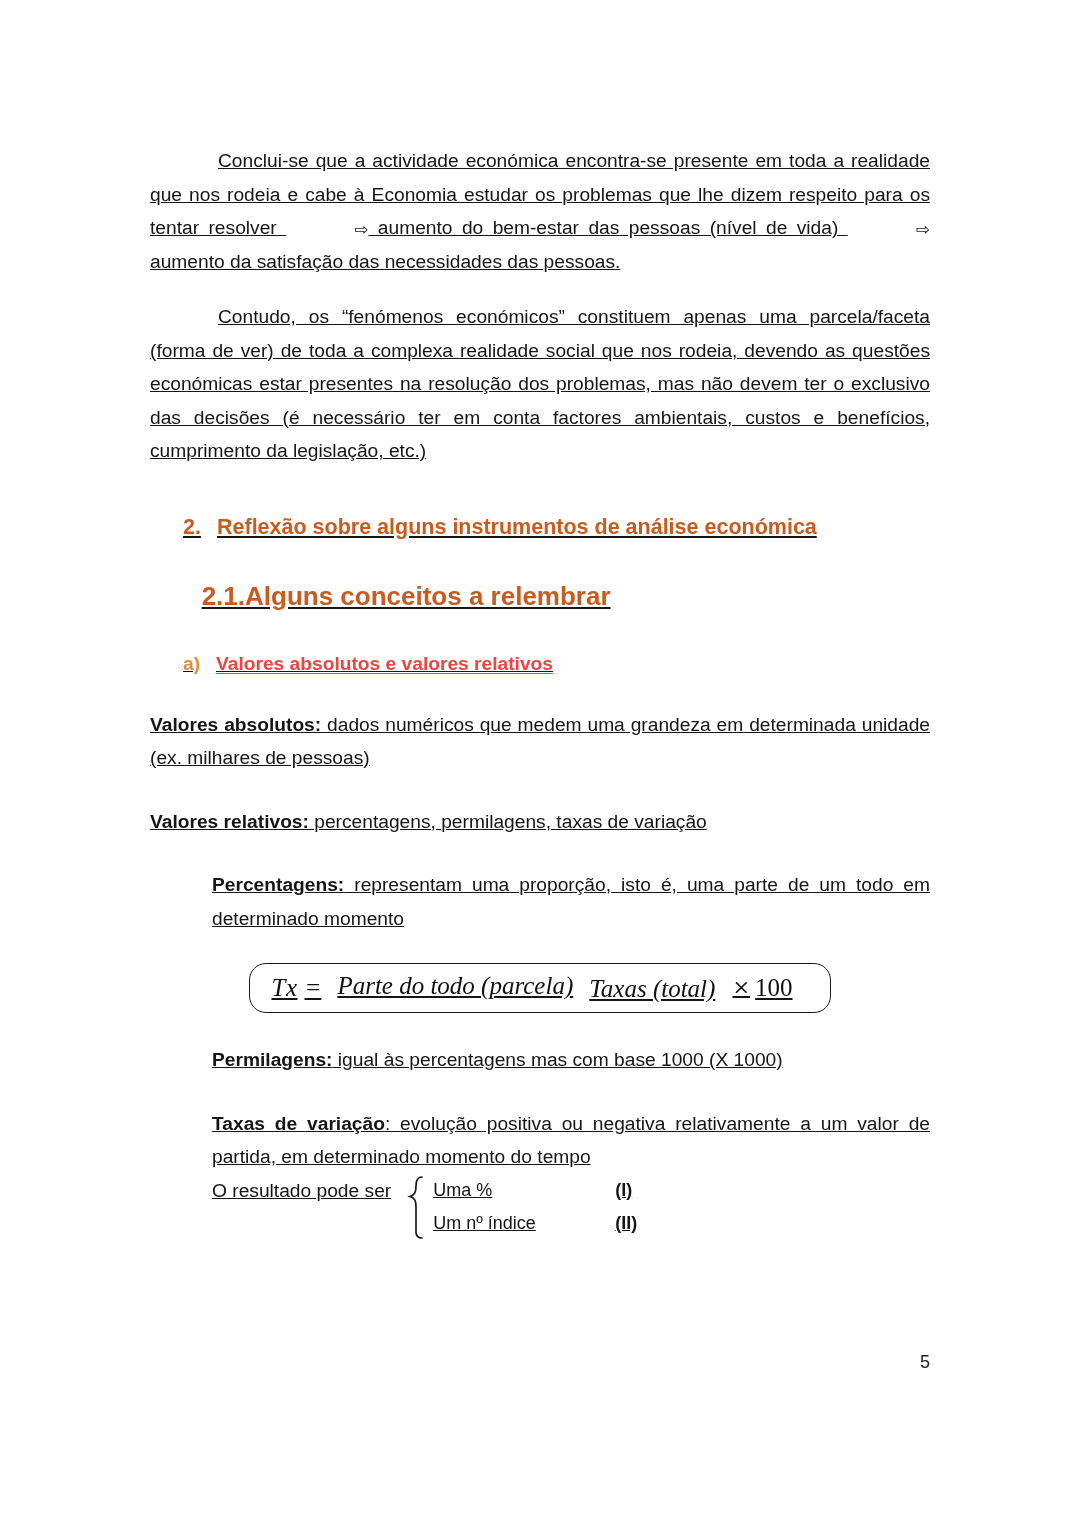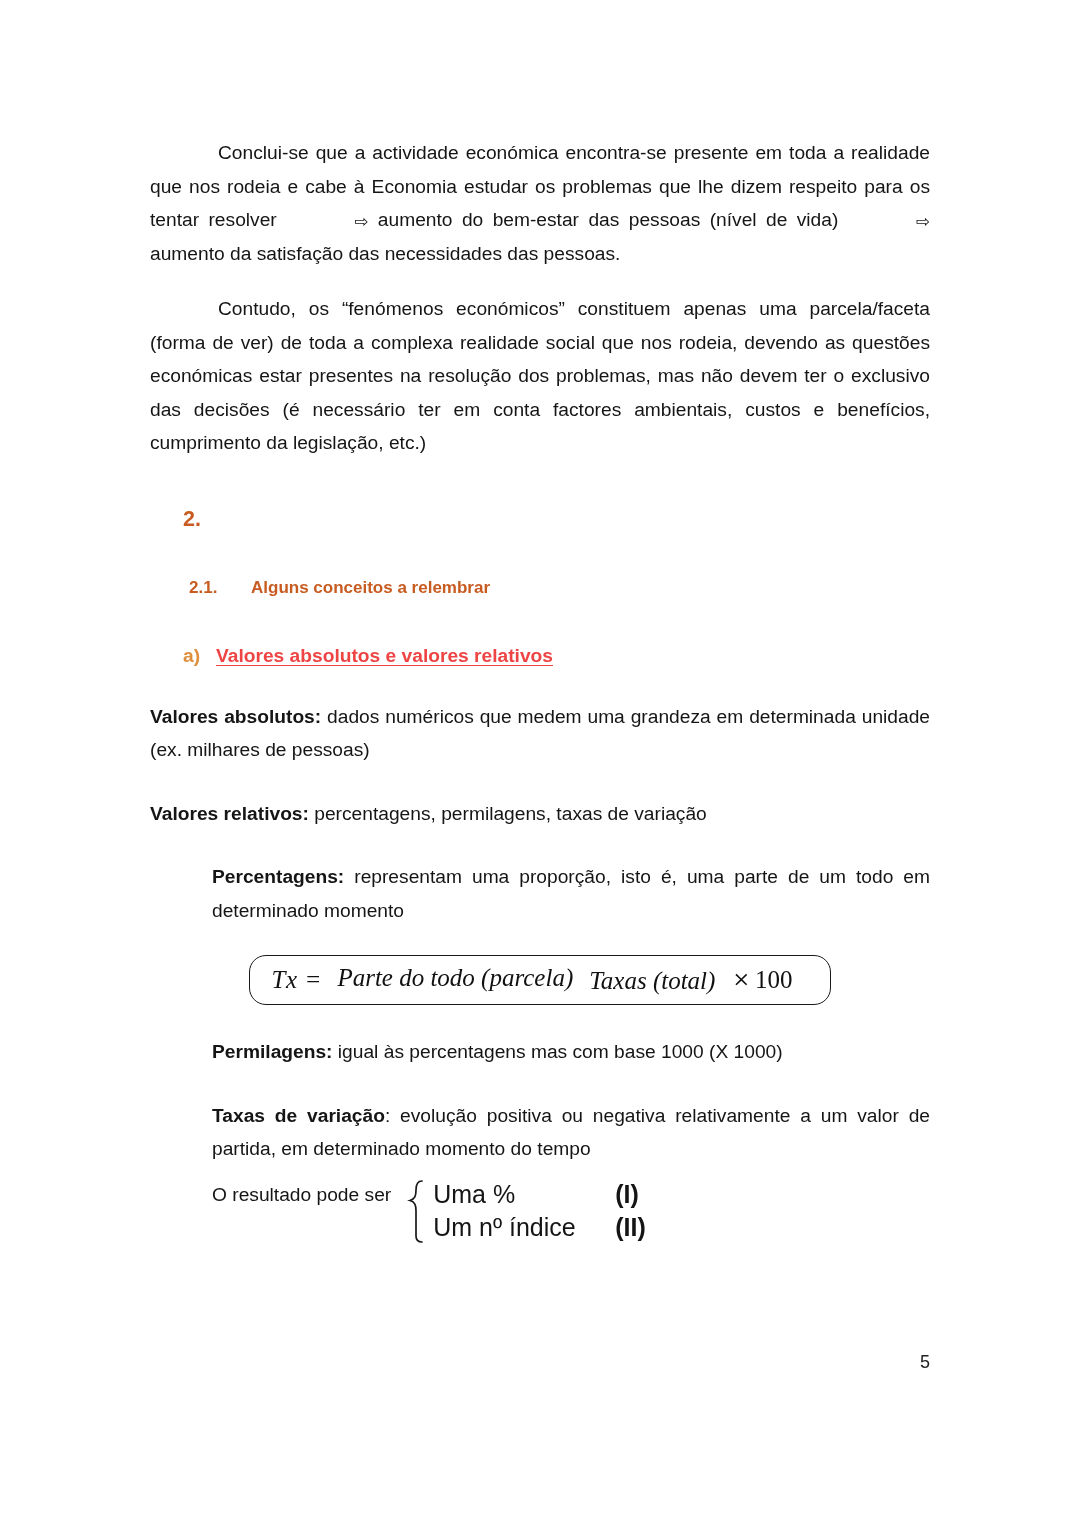--- a/index.html
+++ b/index.html
@@ -14,22 +14,23 @@
   .page {
     position: relative;
     width: 1080px;
     height: 1527px;
     background: #ffffff;
     overflow: hidden;
   }
   .content {
     position: absolute;
     left: 150px;
-    top: 136px;
+    top: 144px;
     width: 780px;
+    text-decoration: underline;
   }
   p, .line {
     margin: 0;
     font-size: 19.2px;
     line-height: 33.5px;
     text-align: justify;
     text-justify: inter-word;
     color: #151515;
   }
   .para {
@@ -54,25 +55,26 @@
     display: flex;
     align-items: baseline;
     margin: 0;
   }
   .h2-num { width: 34px; flex: 0 0 34px; }
   .h2-wrap { margin-top: 44px; margin-left: 33px; }
 
   .h3 {
     color: #C75B20;
     font-weight: bold;
-    font-size: 17px;
+    font-size: 26px;
     line-height: 28px;
     display: flex;
     align-items: baseline;
-    margin: 6px;
+    margin: 0;
+    text-align: right;
   }
   .h3-num { width: 62px; flex: 0 0 62px; }
   .h3-wrap { margin-top: 40px; margin-left: 33px; }
 
   .h4 {
     font-size: 19.2px;
     line-height: 28px;
     display: flex;
     align-items: baseline;
     margin: 0;
@@ -156,41 +158,41 @@
     padding-right: 5px;
     font-family: "DejaVu Serif", serif;
     font-size: 21px;
   }
   .formula .hundred { font-style: normal; }
 
   
   .brace-row {
     display: flex;
     align-items: flex-start;
-    margin-top: 12px;
+    margin-top: 0;
   }
   .brace-lead {
     font-size: 19.2px;
     line-height: 33.5px;
     white-space: nowrap;
     padding-right: 14px;
   }
   .brace-glyph {
     position: relative;
     width: 22px;
     flex: 0 0 22px;
     height: 67px;
   }
   .brace-glyph svg { display: block; }
   .brace-items {
     padding-left: 6px;
   }
   .brace-item {
     display: flex;
-    font-size: 25px;
+    font-size: 18px;
     line-height: 33.5px;
     white-space: nowrap;
   }
   .brace-item .lbl { width: 182px; flex: 0 0 182px; }
   .brace-item .rom { font-weight: bold; }
 
   
   .page-number {
     position: absolute;
     left: 0;
@@ -208,20 +210,21 @@
   <div class="content">
 
     <p class="para"><span>Conclui-se que a actividade económica encontra-se presente em toda a realidade que nos rodeia e cabe à Economia estudar os problemas que lhe dizem respeito para os tentar resolver </span><span class="arrow">⇨</span><span> aumento do bem-estar das pessoas (nível de vida) </span><span class="arrow">⇨</span><span> aumento da satisfação das necessidades das pessoas.</span></p>
 
     <p class="para">Contudo, os “fenómenos económicos” constituem apenas uma parcela/faceta (forma de ver) de toda a complexa realidade social que nos rodeia, devendo as questões económicas estar presentes na resolução dos problemas, mas não devem ter o exclusivo das decisões (é necessário ter em conta factores ambientais, custos e benefícios, cumprimento da legislação, etc.)</p>
 
 
     <div class="h2-wrap">
       <div class="h2">
         <span class="h2-num">2.</span>
+        <span>Reflexão sobre alguns instrumentos de análise económica</span>
       </div>
     </div>
 
     <div class="h3-wrap">
       <div class="h3">
         <span class="h3-num">2.1.</span>
         <span>Alguns conceitos a relembrar</span>
       </div>
     </div>
 

